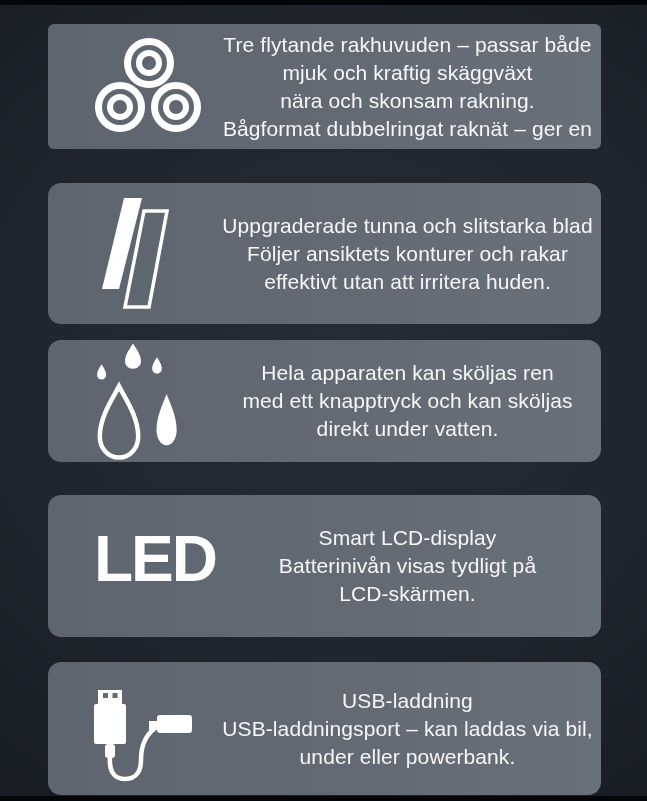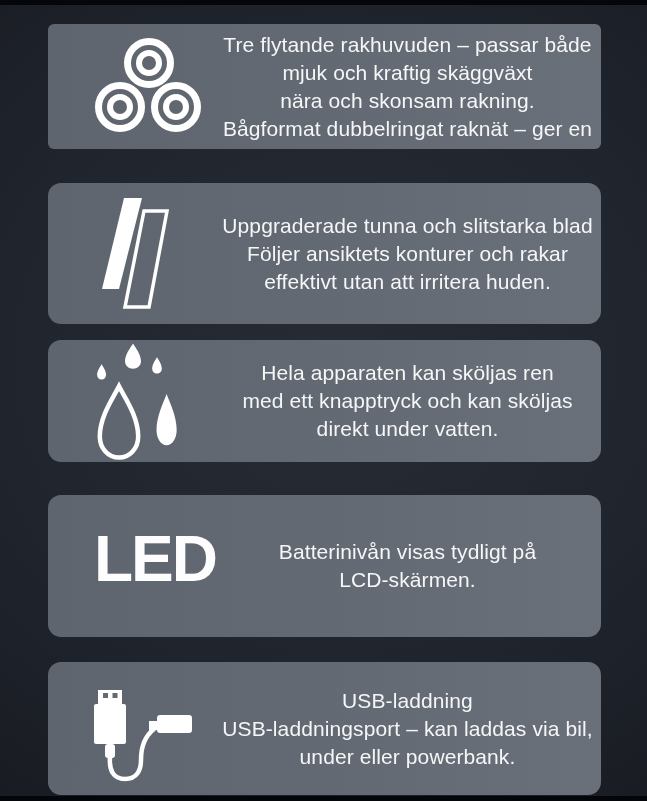--- a/index.html
+++ b/index.html
@@ -95,20 +95,21 @@
     <div class="line">med ett knapptryck och kan sköljas</div>
     <div class="line">direkt under vatten.</div>
   </div>
 </div>
 
 <div class="card card-4">
   <div class="icon-box">
     <div class="led-word">LED</div>
   </div>
   <div class="text-box">
+    <div class="line">Smart LCD-display</div>
     <div class="line">Batterinivån visas tydligt på</div>
     <div class="line">LCD-skärmen.</div>
   </div>
 </div>
 
 <div class="card card-5">
   <div class="icon-box">
     <svg class="usb-svg" width="98" height="92" viewBox="0 0 98 92" fill="none" xmlns="http://www.w3.org/2000/svg">
       <rect x="4" y="0" width="24" height="16" fill="#ffffff"></rect>
       <rect x="9" y="3" width="5" height="5" fill="#646a73"></rect>

